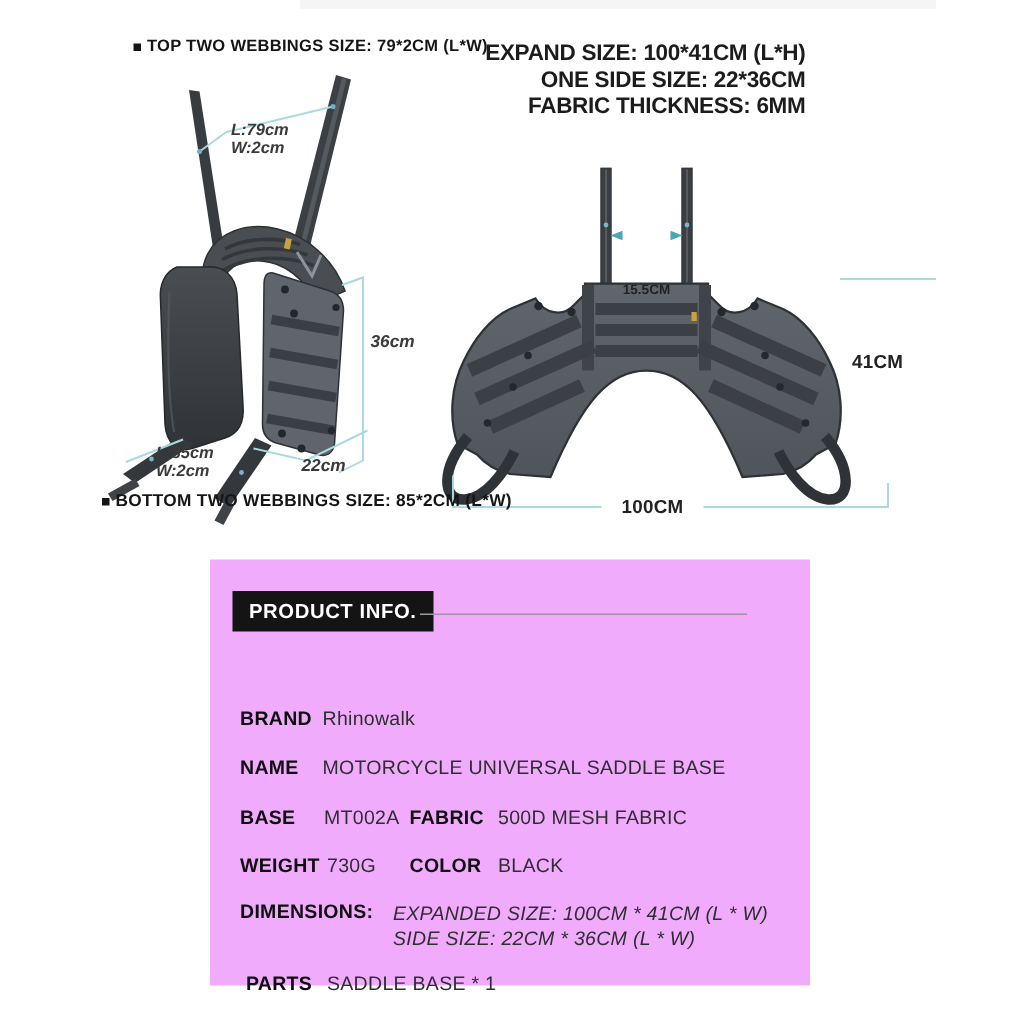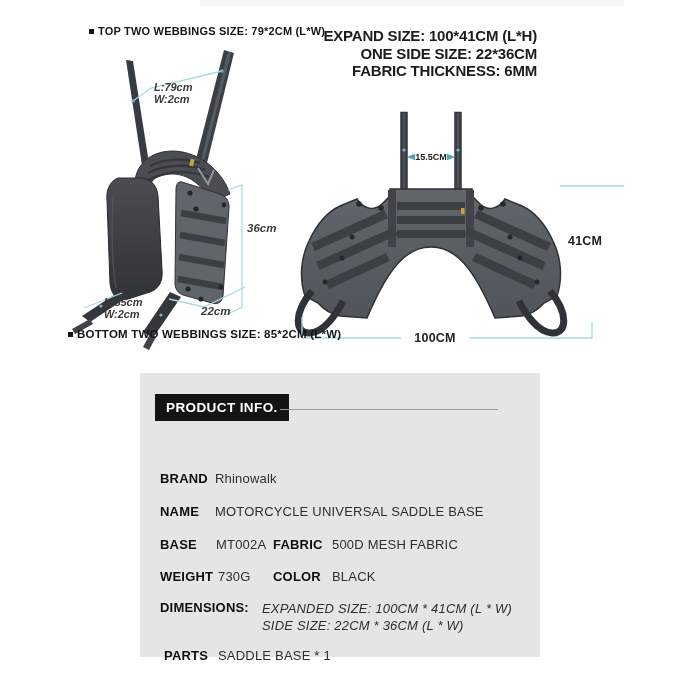--- a/index.html
+++ b/index.html
@@ -9,24 +9,24 @@
   }
   .abs{position:absolute;white-space:nowrap;}
   .topstrip{position:absolute;left:200px;top:0;width:474px;height:6px;background:#f5f5f5;}
   
   .note{font-weight:700;font-size:11px;letter-spacing:.2px;color:#151515;display:flex;align-items:center;gap:4px;}
   .sq{display:inline-block;width:5px;height:5px;background:#151515;flex:0 0 auto;}
   .tr-block{right:87px;top:27px;text-align:right;font-weight:700;font-size:15px;line-height:17.5px;letter-spacing:-.2px;color:#1c1c1c;}
   
   .dim-i{font-style:italic;font-weight:700;font-size:11px;line-height:12px;color:#3a3a3a;}
   .dim-u{font-weight:700;font-size:12.5px;color:#222;letter-spacing:.2px;}
-  .gap-label{font-weight:700;font-size:9px;color:#222;width:52px;text-align:center;letter-spacing:0;}
+  .gap-label{font-weight:700;font-size:9px;color:#222;width:52px;text-align:center;letter-spacing:0;margin-top:36px;}
   .w100{width:64px;text-align:center;background:#fff;padding:0 2px;}
   
-  .panel{position:absolute;left:140px;top:373px;width:400px;height:284px;background:#e5e5e5;}
+  .panel{position:absolute;left:140px;top:373px;width:400px;height:284px;background:#f0abfc;}
   .title-box{position:absolute;left:15px;top:21px;background:#141414;color:#ffffff;
     font-weight:700;font-size:13.5px;letter-spacing:.4px;padding:6px 11px;}
   .title-line{position:absolute;left:140px;top:36px;width:218px;height:1px;background:#9a9a9a;}
   .cell{position:absolute;font-size:13px;color:#2e2e2e;white-space:nowrap;letter-spacing:.2px;margin-top:16px;}
   .lbl{font-weight:700;color:#0f0f0f;}
   .dims-val{line-height:17px;white-space:nowrap;}
 </style>
 </head>
 <body>
 

